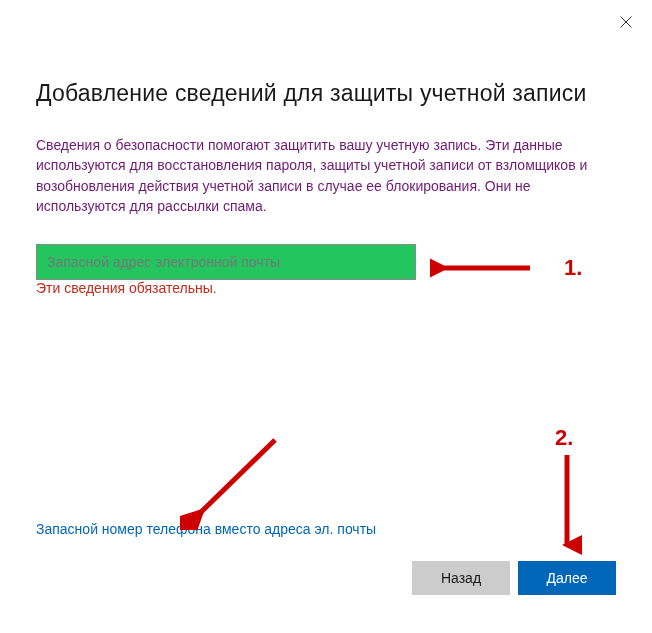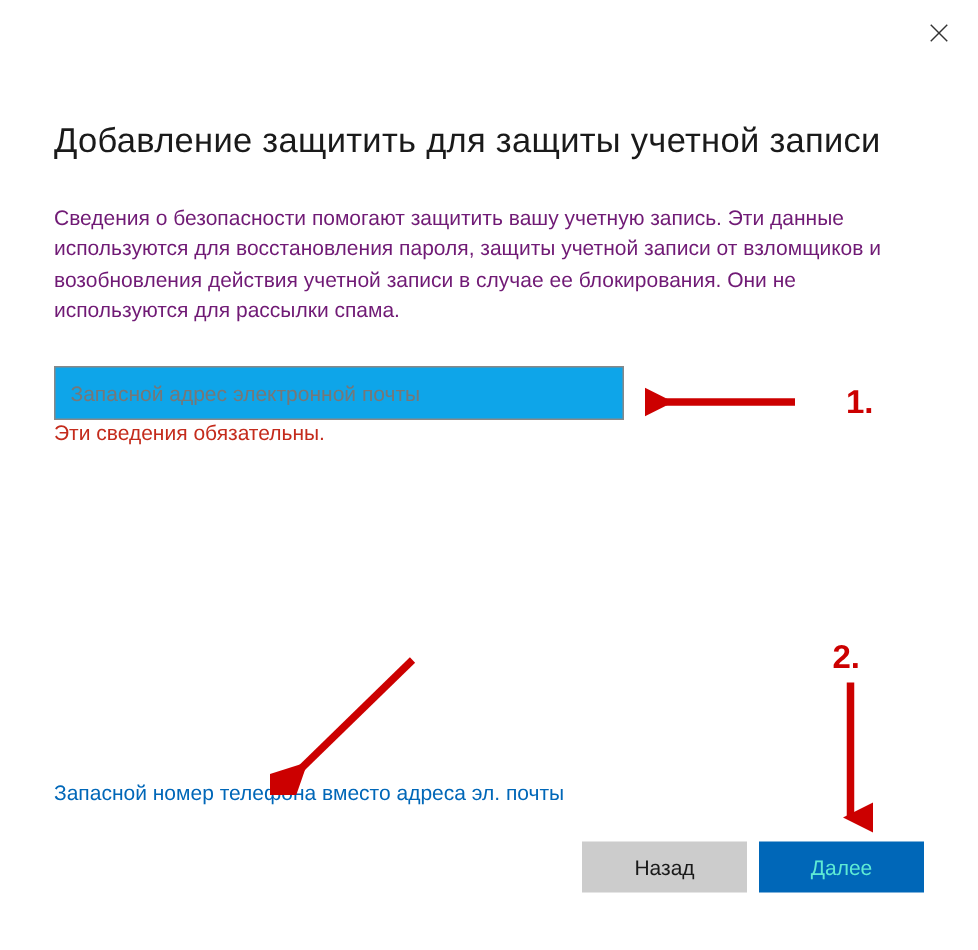--- a/index.html
+++ b/index.html
@@ -62,21 +62,21 @@
     }
     .email-input {
       width: 380px;
       height: 36px;
       border: 1px solid #888;
       padding: 0 10px;
       font-size: 14px;
       font-family: inherit;
       color: #333;
       outline: none;
-      background: #0ea5e9;
+      background: #22c55e;
     }
     .email-input::placeholder {
       color: #777;
     }
     .error-text {
       color: #c42b1c;
       font-size: 14px;
       margin-top: 0;
     }
     .link-area {
@@ -91,34 +91,34 @@
       cursor: pointer;
     }
     .button-bar {
       position: absolute;
       bottom: 38px;
       right: 36px;
       display: flex;
       gap: 8px;
     }
     .btn {
-      width: 110px;
+      width: 98px;
       height: 34px;
       border: none;
       font-size: 14px;
       font-family: inherit;
       cursor: pointer;
     }
     .btn-back {
       background: #cccccc;
       color: #1a1a1a;
     }
     .btn-next {
       background: #0067b8;
-      color: #5eead4;
+      color: #ffffff;
     }
     
     .annotation {
       position: absolute;
       pointer-events: none;
     }
     .ann1 {
       left: 430px;
       top: 254px;
       display: flex;
@@ -155,21 +155,21 @@
 <div class="window">
 
   <button class="close-btn">
     <svg viewBox="0 0 12 12">
       <line x1="0.5" y1="0.5" x2="11.5" y2="11.5" stroke="#333" stroke-width="1"></line>
       <line x1="11.5" y1="0.5" x2="0.5" y2="11.5" stroke="#333" stroke-width="1"></line>
     </svg>
   </button>
 
   <div class="content">
-    <h1 class="title">Добавление защитить для защиты учетной записи</h1>
+    <h1 class="title">Добавление сведений для защиты учетной записи</h1>
     <p class="description">Сведения о безопасности помогают защитить вашу учетную запись. Эти данные используются для восстановления пароля, защиты учетной записи от взломщиков и возобновления действия учетной записи в случае ее блокирования. Они не используются для рассылки спама.</p>
 
     <div class="input-row">
       <input type="text" class="email-input" placeholder="Запасной адрес электронной почты" style="">
     </div>
 
     <div class="error-text">Эти сведения обязательны.</div>
   </div>
 
   <div class="link-area">

